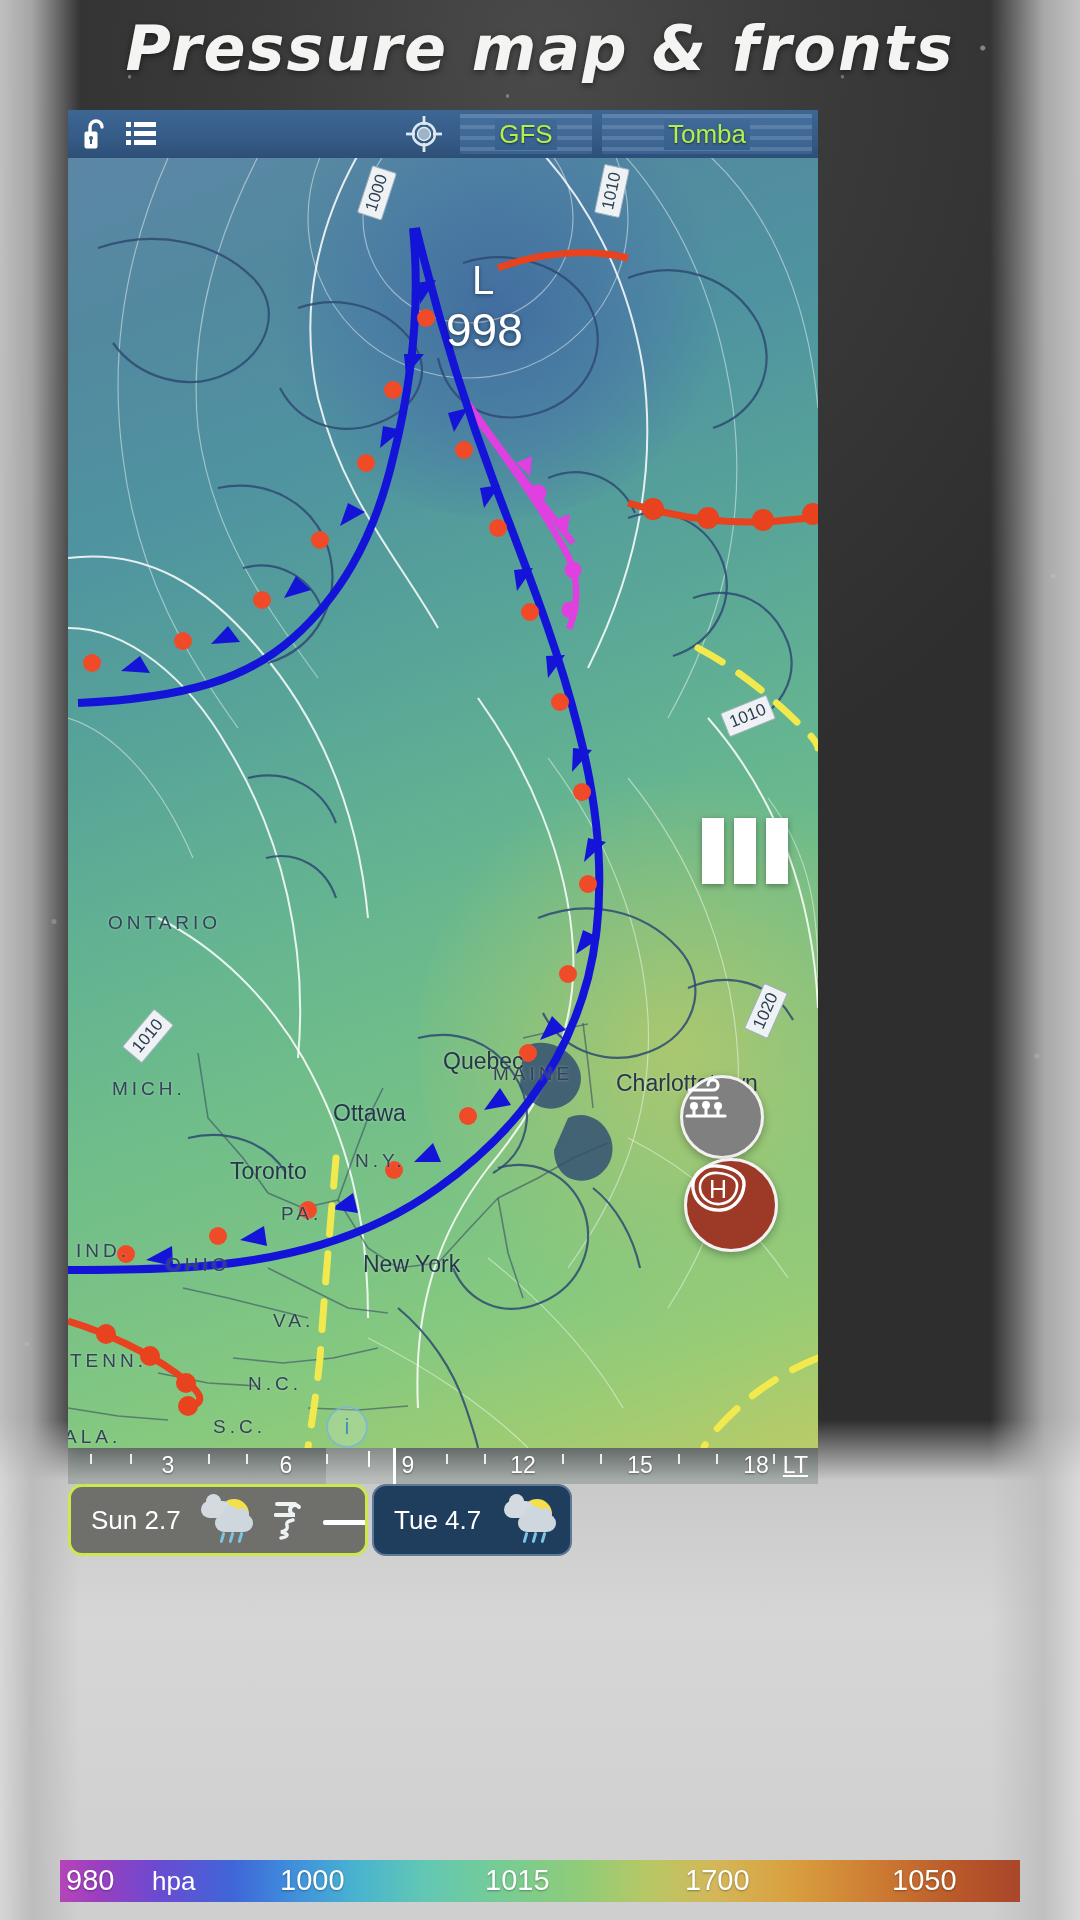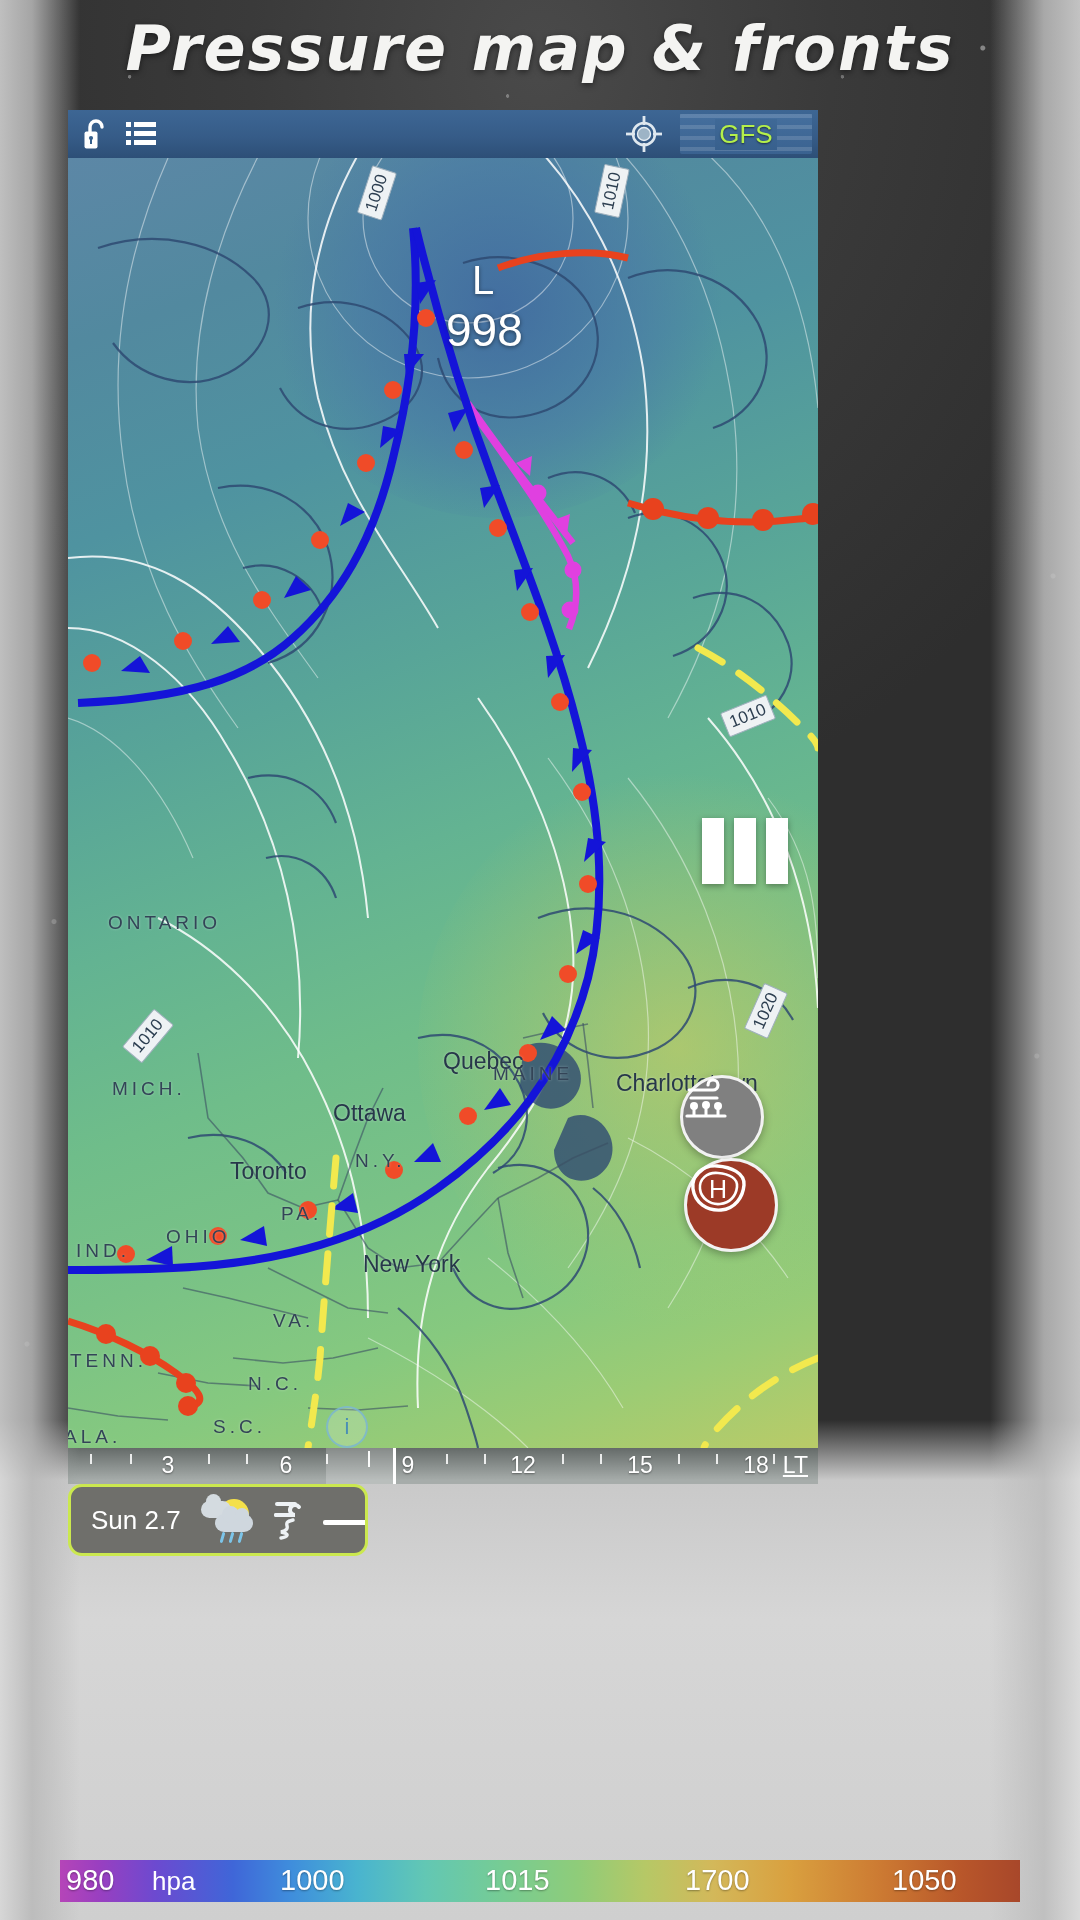--- a/index.html
+++ b/index.html
@@ -305,20 +305,24 @@
         <rect x="2" y="18.6" width="9" height="2.8" fill="#dfe8ef"></rect>
         <rect x="29" y="18.6" width="9" height="2.8" fill="#dfe8ef"></rect>
       </svg>
     </div>
 
     <div class="model-btn" id="gfs-btn">
       <span class="stripes"></span>
       <span class="lbl">GFS</span>
     </div>
 
+    <div class="model-btn" id="tomba-btn">
+      <span class="stripes"></span>
+      <span class="lbl">Tomba</span>
+    </div>
   </div>
 
   <div id="map">
     <div class="lowblob"></div>
     <div class="warmblob"></div>
 
     <svg viewBox="0 0 750 1290" width="750" height="1290">
 
       <g>
         <path class="isobar" d="M300,-20 C250,60 230,150 250,240 C275,340 330,400 370,470"></path>
@@ -488,21 +492,21 @@
     <div class="iso-tag" style="left:519px; top:20px; transform:rotate(-78deg);">1010</div>
     <div class="iso-tag" style="left:655px; top:545px; transform:rotate(-22deg);">1010</div>
     <div class="iso-tag" style="left:55px; top:865px; transform:rotate(-50deg);">1010</div>
     <div class="iso-tag" style="left:673px; top:840px; transform:rotate(-66deg);">1020</div>
 
     <div class="maplbl state" style="left:40px;  top:754px;">ONTARIO</div>
     <div class="maplbl state" style="left:44px;  top:920px;">MICH.</div>
     <div class="maplbl state" style="left:425px; top:905px;">MAINE</div>
     <div class="maplbl state" style="left:287px; top:992px;">N.Y.</div>
     <div class="maplbl state" style="left:213px; top:1045px;">PA.</div>
-    <div class="maplbl state" style="left:98px;  top:1068px;">OHIO</div>
+    <div class="maplbl state" style="left:98px;  top:1096px;">OHIO</div>
     <div class="maplbl state" style="left:8px;   top:1082px;">IND.</div>
     <div class="maplbl state" style="left:205px; top:1152px;">VA.</div>
     <div class="maplbl state" style="left:180px; top:1215px;">N.C.</div>
     <div class="maplbl state" style="left:145px; top:1258px;">S.C.</div>
 
     <div class="maplbl state" style="left:-4px;  top:1268px;">ALA.</div>
     <div class="maplbl state" style="left:2px;   top:1192px;">TENN.</div>
 
     <div class="maplbl city" style="left:375px; top:890px;">Quebec</div>
     <div class="maplbl city" style="left:265px; top:942px;">Ottawa</div>
@@ -584,20 +588,35 @@
           <path d="M30,7 a5,5 0 1 0 -4,8 H7" fill="none" stroke="#eef2f5" stroke-width="4" stroke-linecap="round"></path>
           <path d="M7,15 L24,15" fill="none" stroke="#eef2f5" stroke-width="4" stroke-linecap="round"></path>
           <path d="M8,4 L26,4" fill="none" stroke="#eef2f5" stroke-width="4" stroke-linecap="round"></path>
           <path d="M24,20 C10,23 26,28 12,32 C22,34 18,37 12,38" fill="none" stroke="#eef2f5" stroke-width="3.4" stroke-linecap="round"></path>
         </svg>
         <span class="fc-bar"></span>
       </span>
     </div>
 
 
+    <div id="card-tue" class="fc-card">
+      <span class="fc-day">Tue 4.7</span>
+      <span class="fc-icons">
+        <span class="wx">
+          <span class="sun"></span>
+            <span class="cl1"></span>
+            <span class="cl2"></span>
+          <span class="rain">
+              <i style="left:2px;"></i>
+              <i style="left:11px;"></i>
+              <i style="left:20px;"></i>
+            </span>
+        </span>
+      </span>
+    </div>
   </div>
 </div>
 
 <div id="legend" style="position:absolute; left:60px; top:1860px; width:960px; height:42px;">
   <div class="bar"></div>
   <div class="lab" style="left:6px;">980</div>
   <div class="unit" style="left:92px;">hpa</div>
   <div class="lab" style="left:220px;">1000</div>
   <div class="lab" style="left:425px;">1015</div>
   <div class="lab" style="left:625px;">1700</div>

